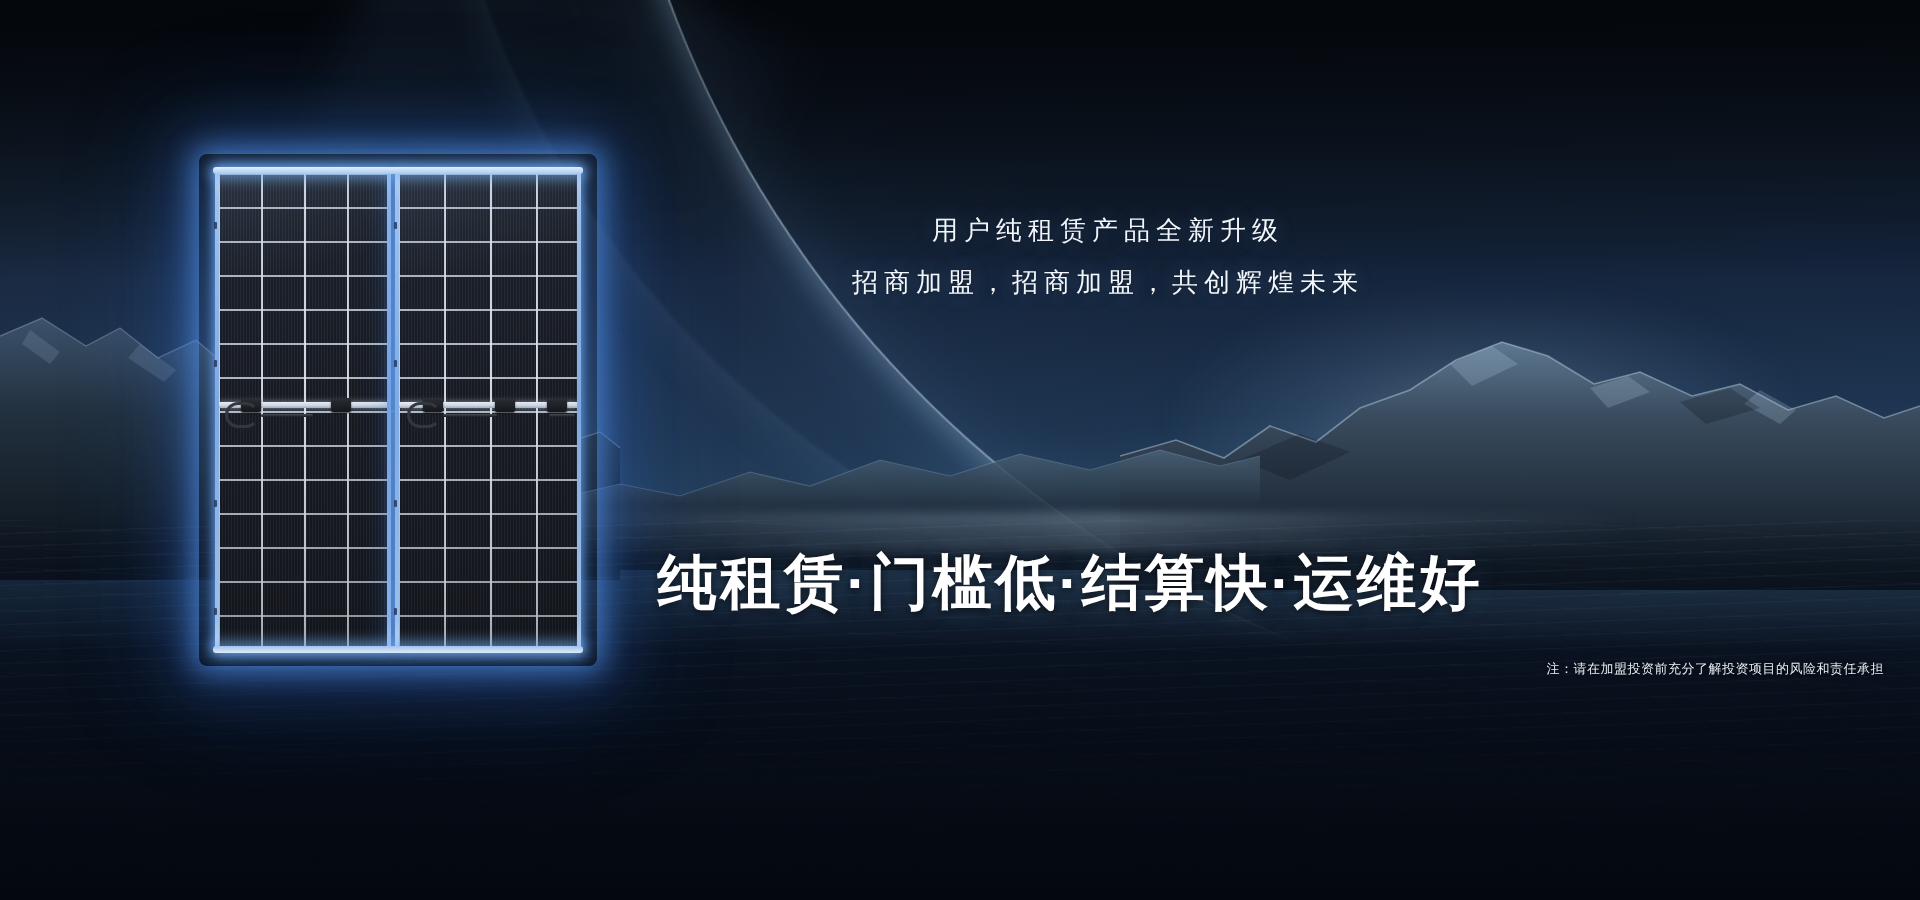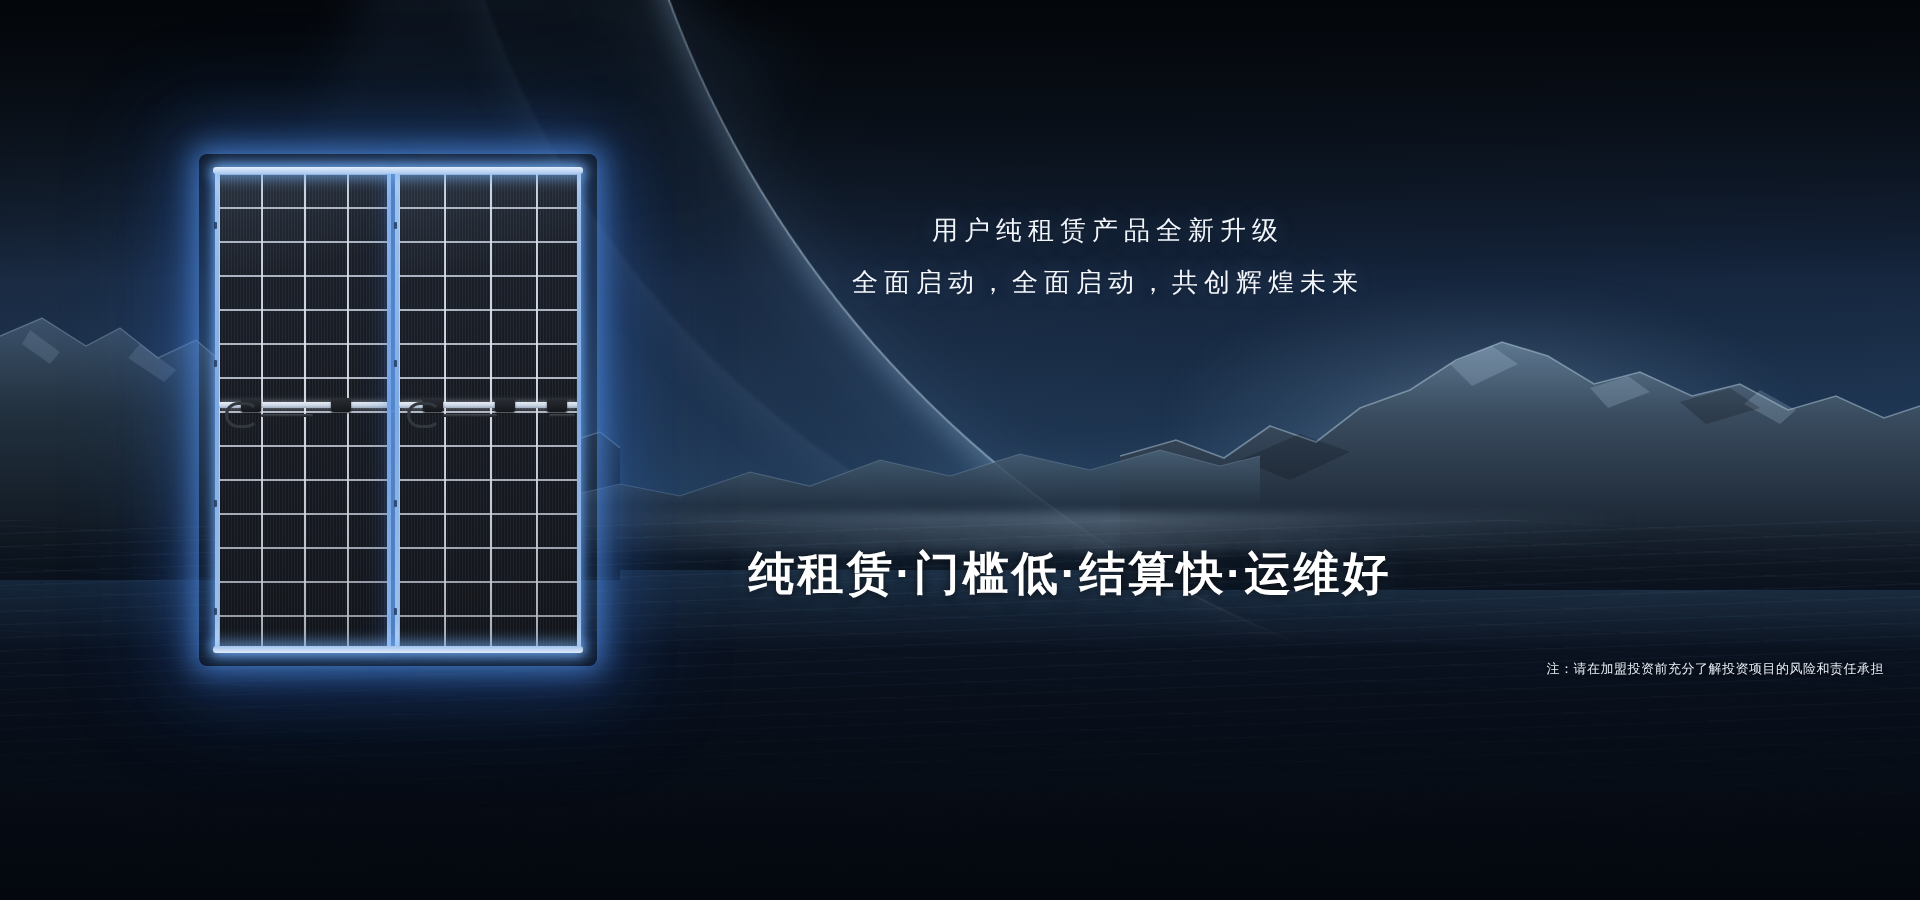--- a/index.html
+++ b/index.html
@@ -214,21 +214,21 @@
     color:#cfe4f7;
     white-space:nowrap;
     opacity:.93;
     text-shadow:0 0 26px rgba(150,195,238,0.30), 0 6px 34px rgba(10,24,44,0.45);
   }
 
   #tagline {
     position:absolute;
     left:1070px; top:543px;
     transform:translateX(-50%);
-    font-size:46px;
+    font-size:60px;
     font-weight:700;
     letter-spacing:3px;
     color:#ffffff;
     white-space:nowrap;
     text-shadow:0 2px 10px rgba(0,0,0,0.75), 0 0 26px rgba(120,170,225,0.25);
   }
 
   #disclaimer {
     position:absolute;
     right:36px; top:660px;
@@ -342,20 +342,20 @@
       <div class="bolt" style="left:-1px; top:330px;"></div>
       <div class="bolt" style="left:-1px; top:438px;"></div>
     </div>
 
     <div class="top-rail"></div>
     <div class="bot-rail"></div>
   </div>
 
   <div class="headline" id="headline1">用户纯租赁产品全新升级</div>
 
-  <div class="headline" id="headline2">全面启动，全面启动，共创辉煌未来</div>
+  <div class="headline" id="headline2">招商加盟，招商加盟，共创辉煌未来</div>
 
 
   <div id="tagline">纯租赁·门槛低·结算快·运维好</div>
 
   <div id="disclaimer">注：请在加盟投资前充分了解投资项目的风险和责任承担</div>
 
 </div>
 
 </body></html>

